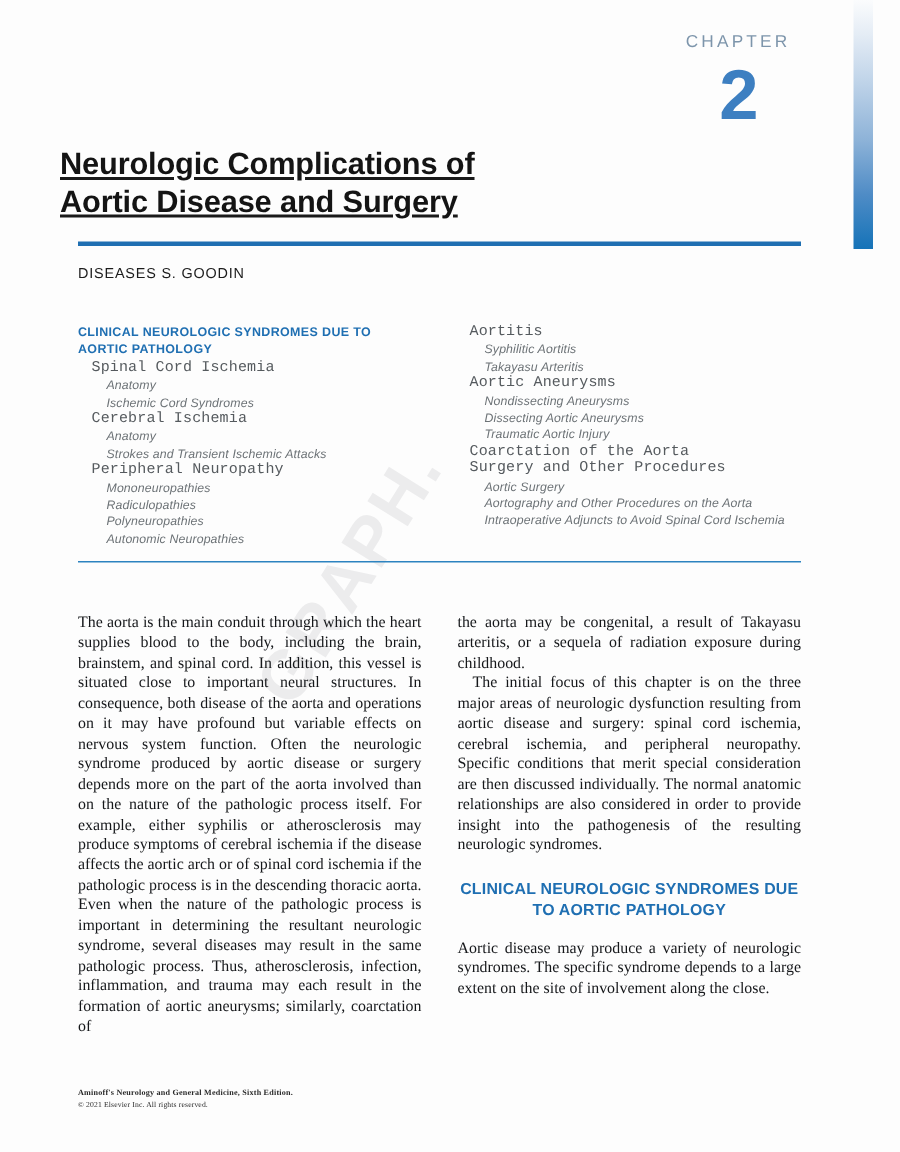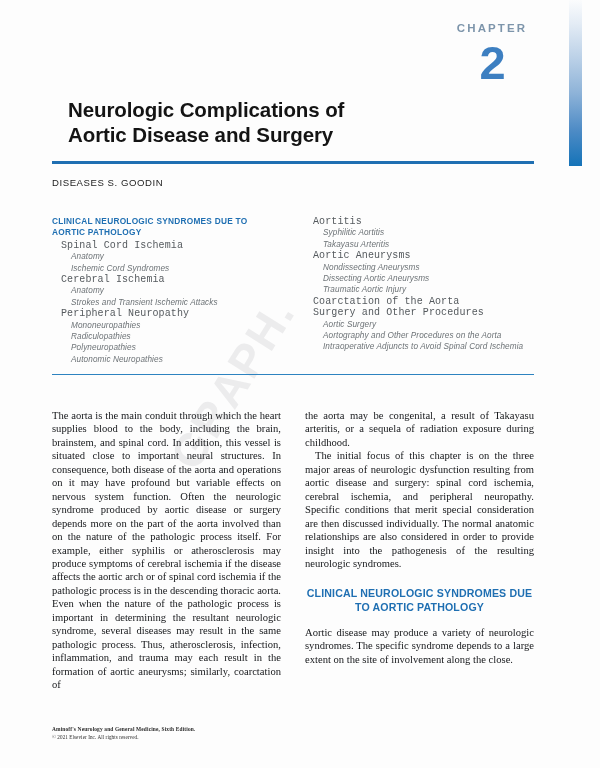--- a/index.html
+++ b/index.html
@@ -44,38 +44,39 @@
     right: 48px;
     top: 22px;
     text-align: center;
     width: 120px;
   }
   .chapter-word {
     font-family: "Liberation Sans", sans-serif;
     font-size: 11.5px;
     letter-spacing: 2.1px;
     color: #7d95ab;
-    font-weight: 700;
+    font-weight: 400;
   }
   .chapter-num {
     font-family: "Liberation Sans", sans-serif;
     font-size: 47px;
     font-weight: 700;
     color: #3d7fc1;
     line-height: 1.0;
     margin-top: 5px;
     letter-spacing: -1px;
   }
 
   
   .title-block {
     position: absolute;
-    left: 68px;
+    left: 40px;
     top: 97px;
     width: 370px;
+    text-decoration: underline;
   }
   .title-line {
     font-family: "Liberation Sans", sans-serif;
     font-weight: 700;
     font-size: 20.5px;
     line-height: 25px;
     color: #141414;
     letter-spacing: -0.1px;
   }
 

